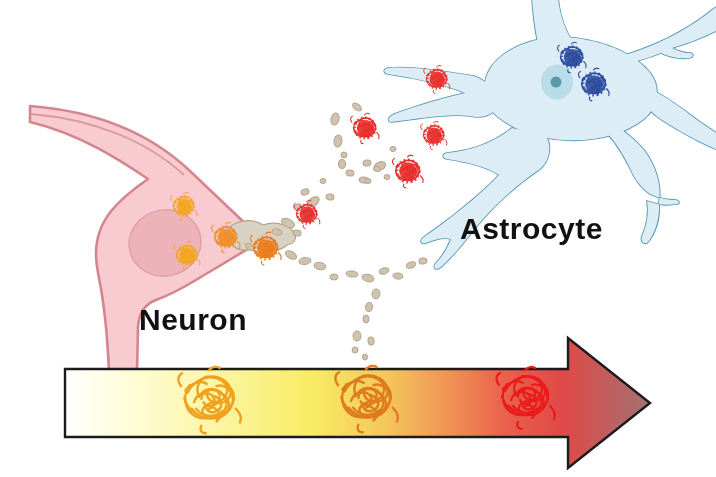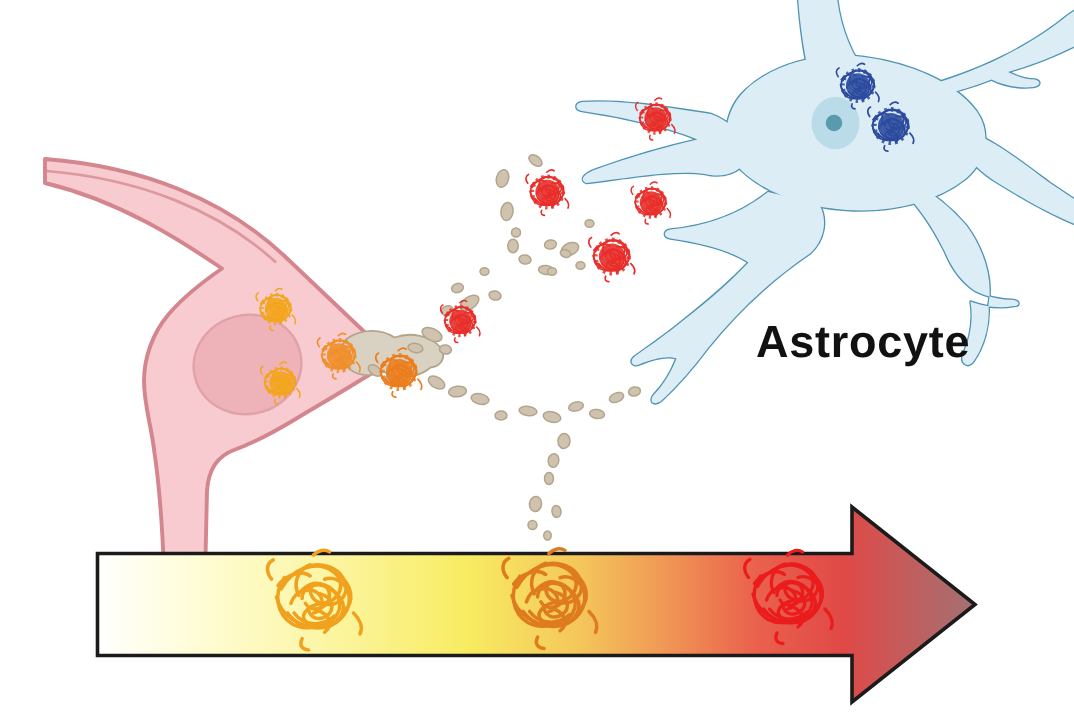--- a/index.html
+++ b/index.html
@@ -2,21 +2,21 @@
 <html style="--neuron-fill: #f7cbcf; --neuron-outline: #d4868e; --neuron-nucleus: #edb3b9; --neuron-nucleus-outline: #e0a1a9; --astrocyte-fill: #ddedf6; --astrocyte-outline: #4f94b3; --astrocyte-nucleus: #b9dce8; --astrocyte-nucleolus: #599bac; --vesicle-fill: #cfc3b0; --vesicle-outline: #b3a58c; --terminal-fill: #d9d1c2; --arrow-outline: #1b1b1b;"><head>
 <meta charset="utf-8">
 <style>
   html,body{margin:0;padding:0;background:#ffffff;}
   .canvas{position:relative;width:716px;height:477px;background:#fff;overflow:hidden;
           font-family:"Liberation Sans",sans-serif;}
   svg{position:absolute;left:0;top:0;}
   .cell-label{position:absolute;font-weight:bold;color:#111;font-size:30px;
               letter-spacing:.5px;user-select:none;}
   #label-neuron{left:139px;top:303px;}
-  #label-astrocyte{left:504px;top:212px;}
+  #label-astrocyte{left:460px;top:212px;}
   .neuron-body{fill:var(--neuron-fill);stroke:var(--neuron-outline);stroke-width:2.6;stroke-linejoin:round;}
   .neuron-nucleus{fill:var(--neuron-nucleus);stroke:var(--neuron-nucleus-outline);stroke-width:1.6;}
   .neuron-innerline{fill:none;stroke:var(--neuron-outline);stroke-width:1.8;opacity:.75;}
   .terminal-blob{fill:var(--terminal-fill);stroke:var(--vesicle-outline);stroke-width:1.2;}
   .vesicle{fill:var(--vesicle-fill);stroke:var(--vesicle-outline);stroke-width:1;}
   .astro-nucleus{fill:var(--astrocyte-nucleus);}
   .astro-nucleolus{fill:var(--astrocyte-nucleolus);}
   .arrow-shape{fill:url(#arrowGrad);stroke:var(--arrow-outline);stroke-width:2.4;stroke-linejoin:miter;}
 </style>
 </head>
@@ -171,14 +171,15 @@
   <g>
     <path class="arrow-shape" d="M65,369 L568,369 L568,338 L650,403 L568,468 L568,437 L65,437 Z"></path>
     <g id="arrow-tangle-layer">
           <use href="#tangle" color="#f0a11e" transform="translate(210 399) scale(1.0714285714285714)"></use>
           <use href="#tangle" color="#df7b1f" transform="translate(367 398) scale(1.0714285714285714)"></use>
           <use href="#tangle" color="#ea1c1c" transform="translate(526 397) scale(1)"></use>
         </g>
   </g>
 </svg>
 
+<div class="cell-label" id="label-neuron">Neuron</div>
 <div class="cell-label" id="label-astrocyte">Astrocyte</div>
 </div>
 
 </body></html>

